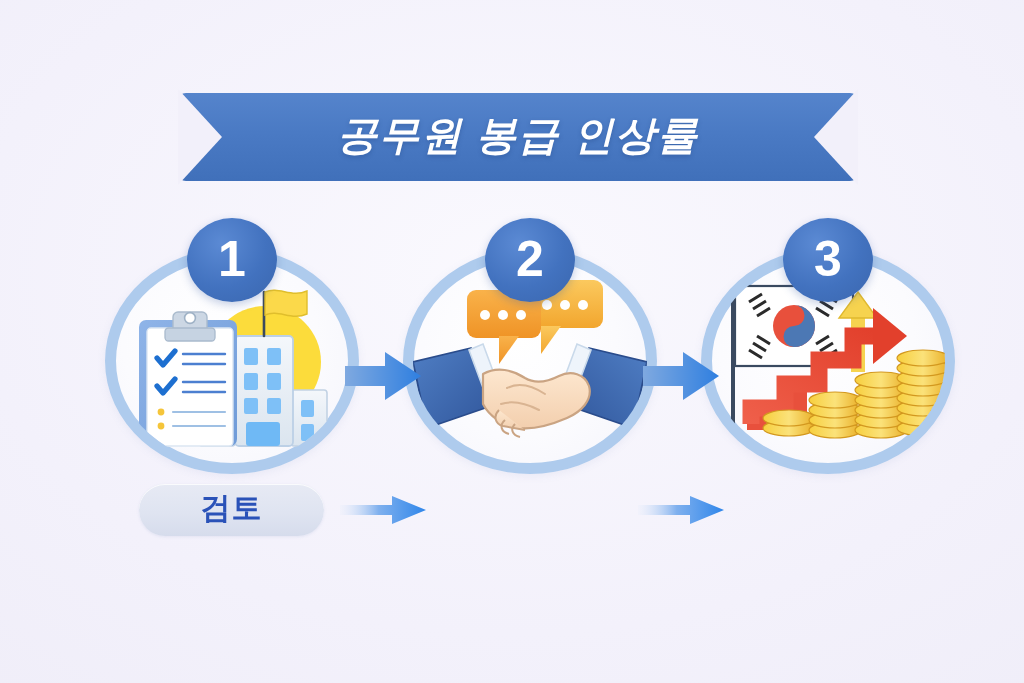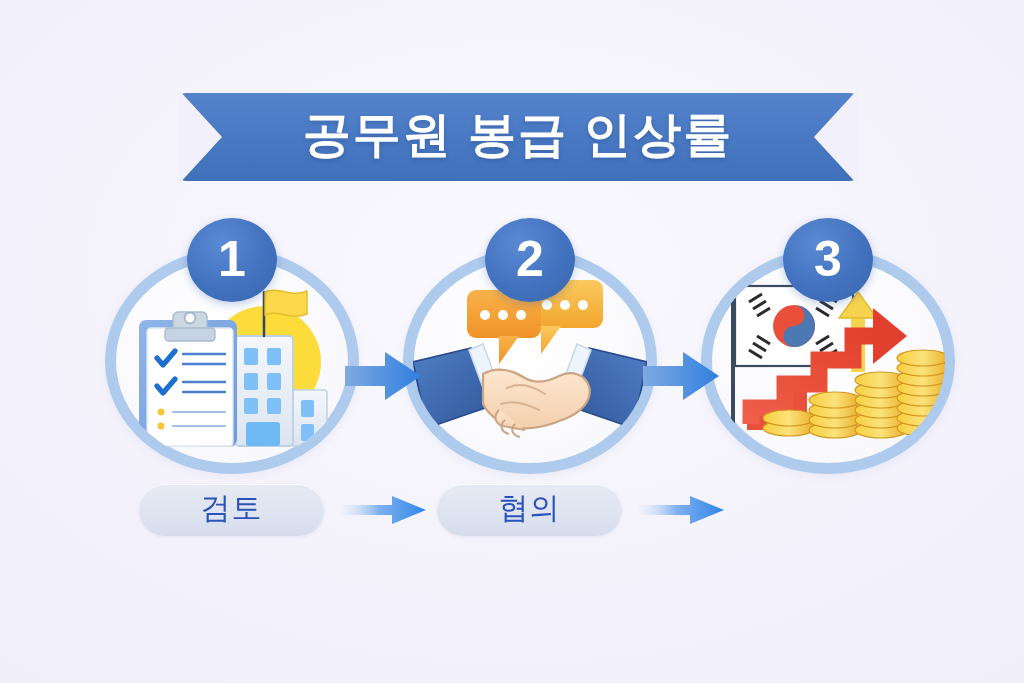--- a/index.html
+++ b/index.html
@@ -37,27 +37,28 @@
     height: 100%;
     display: block;
   }
   .banner-title {
     position: absolute;
     inset: 0;
     display: flex;
     align-items: center;
     justify-content: center;
     color: #ffffff;
-    font-size: 48px;
+    font-size: 40px;
     font-weight: bold;
     letter-spacing: 2px;
     text-shadow: 0 2px 4px rgba(35,70,130,0.35);
     padding-bottom: 4px;
     box-sizing: border-box;
     white-space: nowrap;
+    font-style: italic;
   }
 
   
   .steps {
     position: absolute;
     left: 0;
     top: 218px;
     width: 1024px;
     height: 262px;
   }
@@ -145,21 +146,21 @@
     top: 0;
     width: 185px;
     height: 52px;
     border-radius: 26px;
     background: linear-gradient(180deg, #e7eaf4 0%, #dfe4f1 55%, #d6dcec 100%);
     display: flex;
     align-items: center;
     justify-content: center;
     color: #2a52b8;
     font-size: 30px;
-    font-weight: normal;
+    font-weight: bold;
     letter-spacing: 1px;
     box-shadow: inset 0 1px 0 rgba(255,255,255,0.8), 0 1px 3px rgba(120,140,190,0.14);
     box-sizing: border-box;
     padding-bottom: 3px;
   }
   .pill-1 { left: 139px; }
   .pill-2 { left: 437px; }
   .pill-3 { left: 735px; }
 
   .mini-arrow {
@@ -429,21 +430,20 @@
           <linearGradient id="miniArrow1" x1="0" y1="0" x2="1" y2="0">
             <stop offset="0%" stop-color="#e8eefb" stop-opacity="0.25"></stop>
             <stop offset="45%" stop-color="#7fb0ee"></stop>
             <stop offset="100%" stop-color="#2f86ea"></stop>
           </linearGradient>
         </defs>
         <path d="M0,11 H52 V2 L86,16 L52,30 V21 H0 Z" fill="url(#miniArrow1)"></path>
       </svg>
     </div>
 
-    <div class="pill pill-2">협의</div>
 
     <div class="mini-arrow mini-arrow-2">
       <svg viewBox="0 0 86 32" width="86" height="32">
         <defs>
           <linearGradient id="miniArrow2" x1="0" y1="0" x2="1" y2="0">
             <stop offset="0%" stop-color="#e8eefb" stop-opacity="0.25"></stop>
             <stop offset="45%" stop-color="#7fb0ee"></stop>
             <stop offset="100%" stop-color="#2f86ea"></stop>
           </linearGradient>
         </defs>

